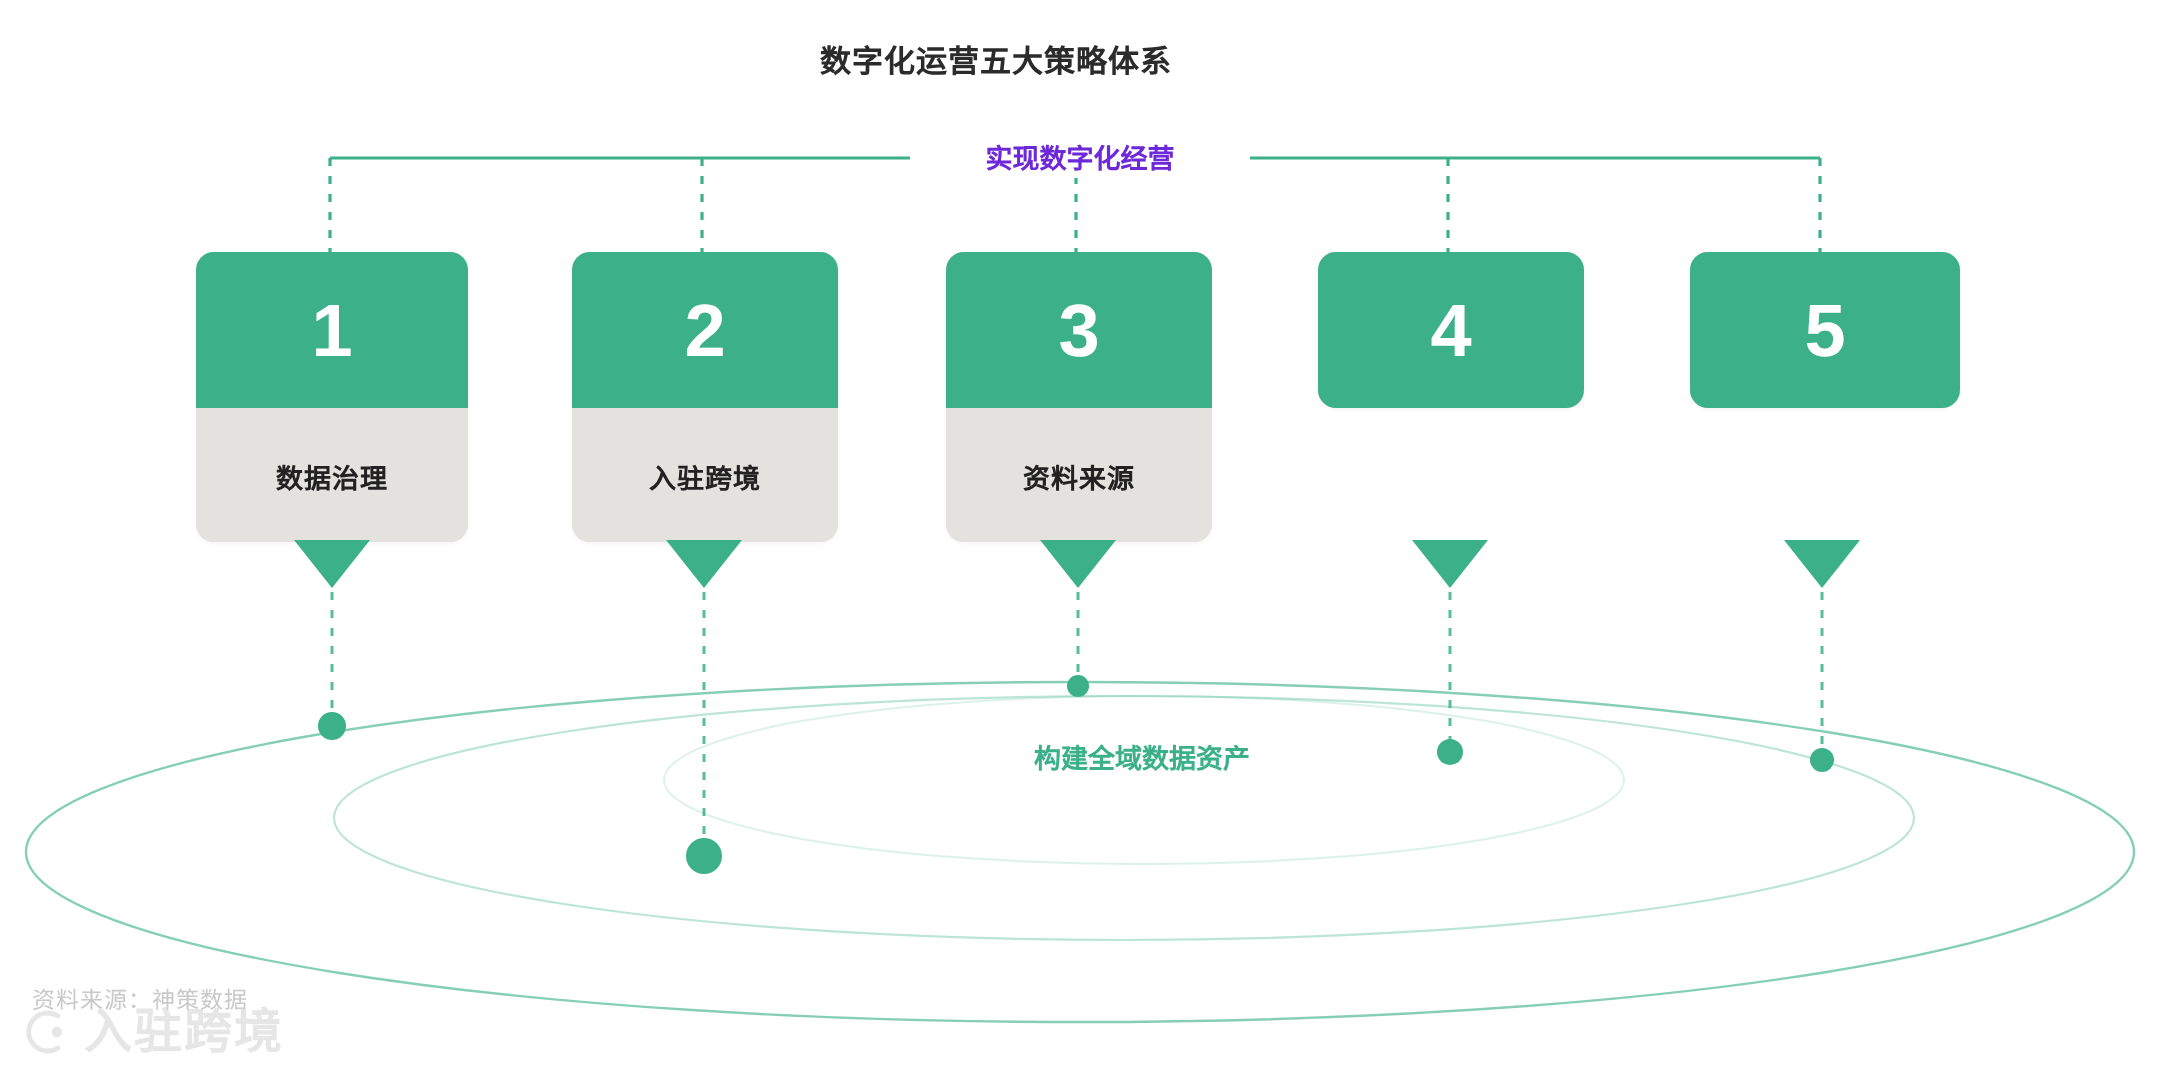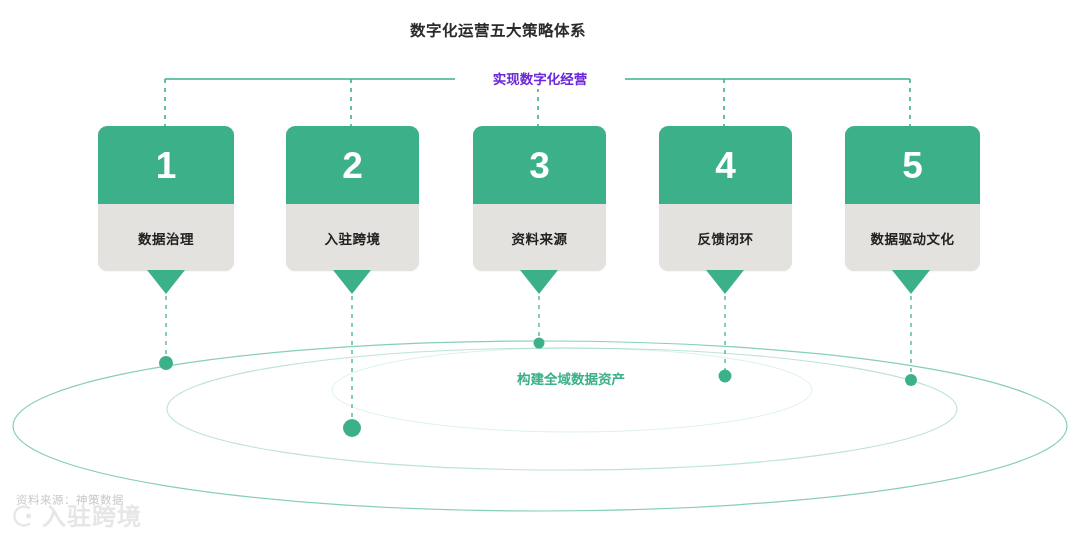--- a/index.html
+++ b/index.html
@@ -193,32 +193,26 @@
     <div class="card-bottom">
       <span class="card-label">资料来源</span>
     </div>
   </div>
   <div class="card-arrow" style="left:520px; top:270px;"></div>
 
   <div class="card" style="left:659px; top:126px; width:133px;">
     <div class="card-top">
       <span class="card-num">4</span>
     </div>
-    <div class="card-bottom">
-      <span class="card-label">反馈闭环</span>
-    </div>
   </div>
   <div class="card-arrow" style="left:706px; top:270px;"></div>
 
   <div class="card" style="left:845px; top:126px; width:135px;">
     <div class="card-top">
       <span class="card-num">5</span>
-    </div>
-    <div class="card-bottom">
-      <span class="card-label">数据驱动文化</span>
     </div>
   </div>
   <div class="card-arrow" style="left:892px; top:270px;"></div>
 
   <svg id="orbit-layer" viewBox="0 0 1080 533" preserveAspectRatio="none">
 
     <path d="M166,296 L166,363" stroke="#3cb189" stroke-width="1.5" fill="none" stroke-dasharray="4 5" opacity="0.85"></path>
     <path d="M352,296 L352,428" stroke="#3cb189" stroke-width="1.5" fill="none" stroke-dasharray="4 5" opacity="0.85"></path>
     <path d="M539,296 L539,343" stroke="#3cb189" stroke-width="1.5" fill="none" stroke-dasharray="4 5" opacity="0.85"></path>
     <path d="M725,296 L725,376" stroke="#3cb189" stroke-width="1.5" fill="none" stroke-dasharray="4 5" opacity="0.85"></path>

